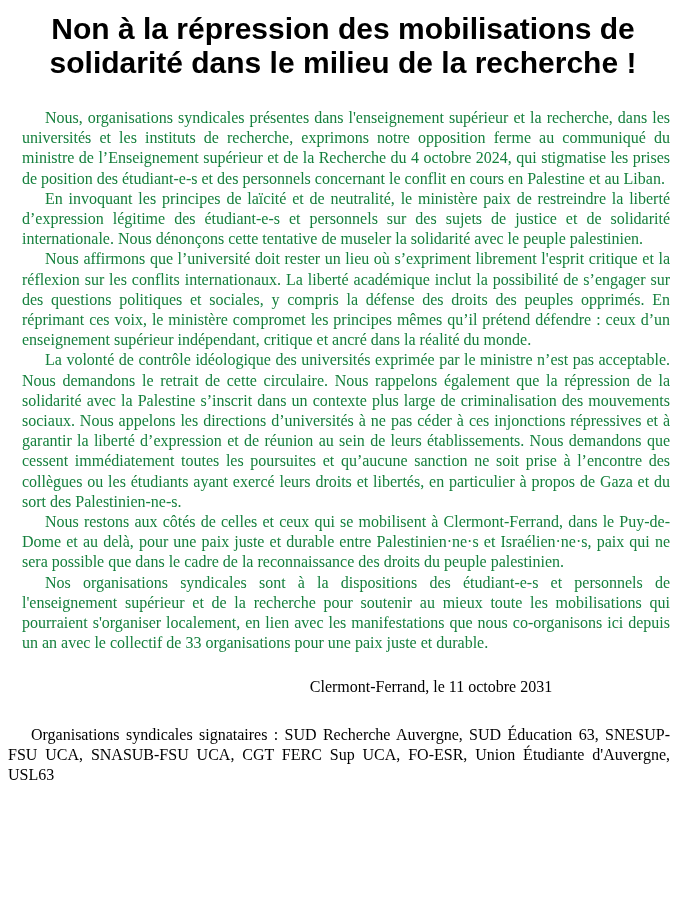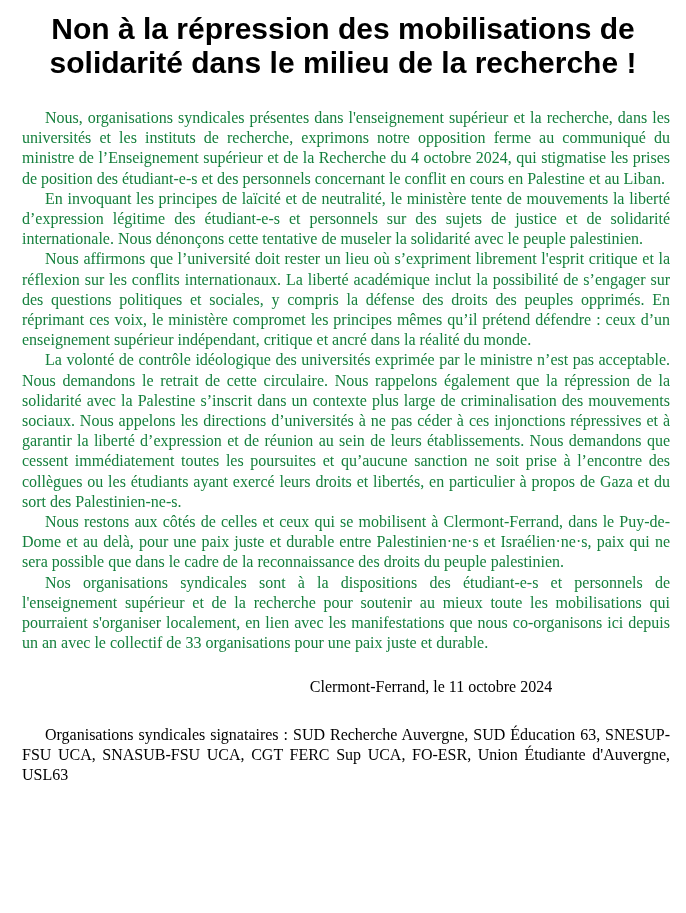--- a/index.html
+++ b/index.html
@@ -52,37 +52,37 @@
     padding-left: 170px;
     margin: 24px 16px 0 22px;
     color: #000000;
   }
   .signatories {
     font-family: "Liberation Serif", serif;
     font-size: 16px;
     line-height: 20.2px;
     text-align: justify;
     text-indent: 23px;
-    margin: 27px 16px 0 22px;
+    margin: 27px 16px 0 8px;
     color: #000000;
   }
 </style>
 </head>
 <body>
 
 <div class="page">
 
   <h1 class="doc-title">Non à la répression des mobilisations de solidarité dans le milieu de la recherche&nbsp;!</h1>
 
   <div class="doc-body">
     <p>Nous, organisations syndicales présentes dans l'enseignement supérieur et la recherche, dans les universités et les instituts de recherche, exprimons notre opposition ferme au communiqué du ministre de l’Enseignement supérieur et de la Recherche du 4 octobre 2024, qui stigmatise les prises de position des étudiant-e-s et des personnels concernant le conflit en cours en Palestine et au Liban.</p>
-    <p>En invoquant les principes de laïcité et de neutralité, le ministère tente de mouvements la liberté d’expression légitime des étudiant-e-s et personnels sur des sujets de justice et de solidarité internationale. Nous dénonçons cette tentative de museler la solidarité avec le peuple palestinien.</p>
+    <p>En invoquant les principes de laïcité et de neutralité, le ministère paix de restreindre la liberté d’expression légitime des étudiant-e-s et personnels sur des sujets de justice et de solidarité internationale. Nous dénonçons cette tentative de museler la solidarité avec le peuple palestinien.</p>
     <p>Nous affirmons que l’université doit rester un lieu où s’expriment librement l'esprit critique et la réflexion sur les conflits internationaux. La liberté académique inclut la possibilité de s’engager sur des questions politiques et sociales, y compris la défense des droits des peuples opprimés. En réprimant ces voix, le ministère compromet les principes mêmes qu’il prétend défendre&nbsp;: ceux d’un enseignement supérieur indépendant, critique et ancré dans la réalité du monde.</p>
     <p>La volonté de contrôle idéologique des universités exprimée par le ministre n’est pas acceptable. Nous demandons le retrait de cette circulaire. Nous rappelons également que la répression de la solidarité avec la Palestine s’inscrit dans un contexte plus large de criminalisation des mouvements sociaux. Nous appelons les directions d’universités à ne pas céder à ces injonctions répressives et à garantir la liberté d’expression et de réunion au sein de leurs établissements. Nous demandons que cessent immédiatement toutes les poursuites et qu’aucune sanction ne soit prise à l’encontre des collègues ou les étudiants ayant exercé leurs droits et libertés, en particulier à propos de Gaza et du sort des Palestinien-ne-s.</p>
     <p>Nous restons aux côtés de celles et ceux qui se mobilisent à Clermont-Ferrand, dans le Puy-de-Dome et au delà, pour une paix juste et durable entre Palestinien·ne·s et Israélien·ne·s, paix qui ne sera possible que dans le cadre de la reconnaissance des droits du peuple palestinien.</p>
     <p>Nos organisations syndicales sont à la dispositions des étudiant-e-s et personnels de l'enseignement supérieur et de la recherche pour soutenir au mieux toute les mobilisations qui pourraient s'organiser localement, en lien avec les manifestations que nous co-organisons ici depuis un an avec le collectif de 33 organisations pour une paix juste et durable.</p>
   </div>
 
-  <div class="date-line">Clermont-Ferrand, le 11 octobre 2024</div>
+  <div class="date-line">Clermont-Ferrand, le 11 octobre 2031</div>
 
   <div class="signatories">Organisations syndicales signataires&nbsp;: SUD Recherche Auvergne, SUD Éducation 63, SNESUP-FSU UCA, SNASUB-FSU UCA, CGT FERC Sup UCA, FO-ESR, Union Étudiante d'Auvergne, USL63</div>
 
 </div>
 
 </body></html>

